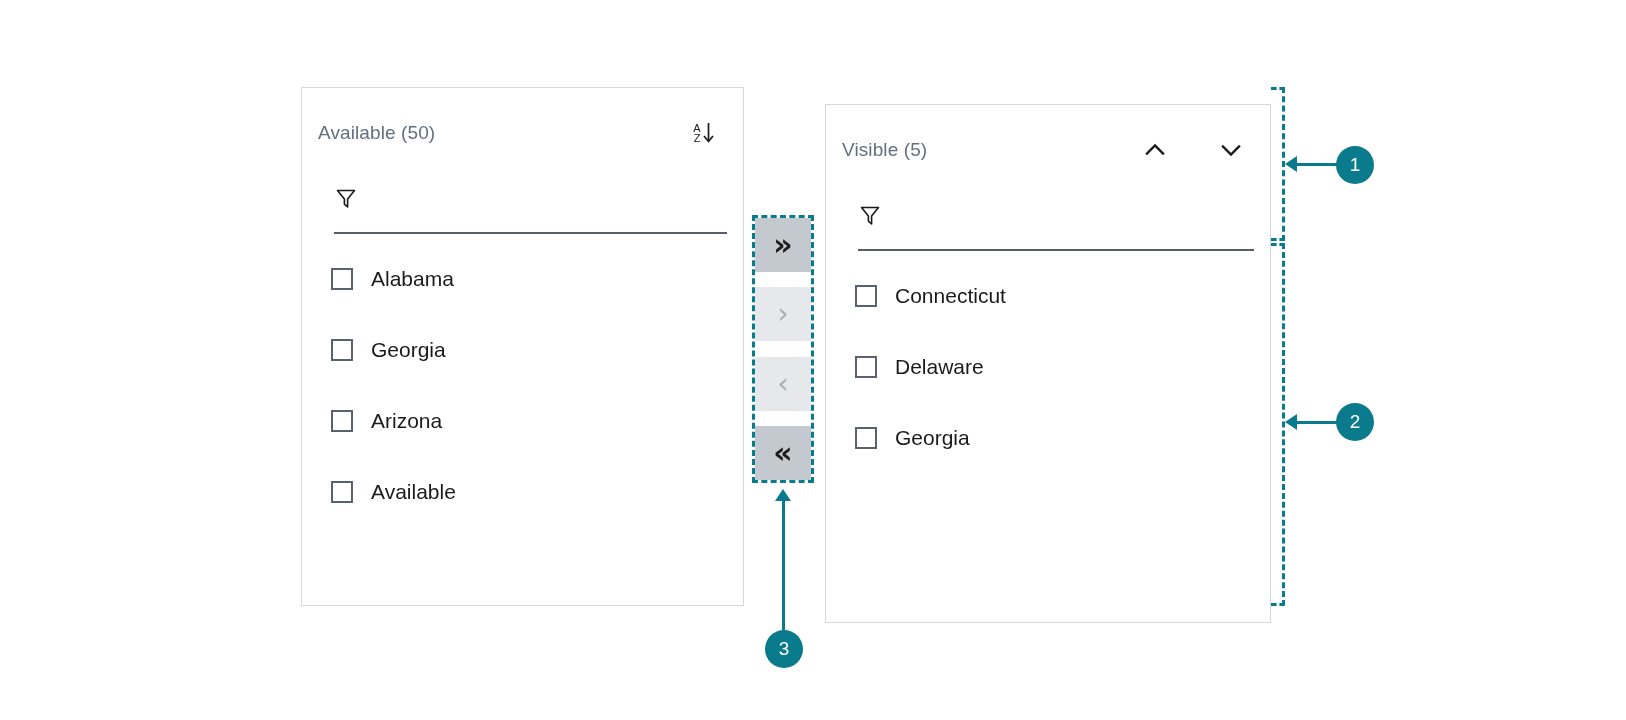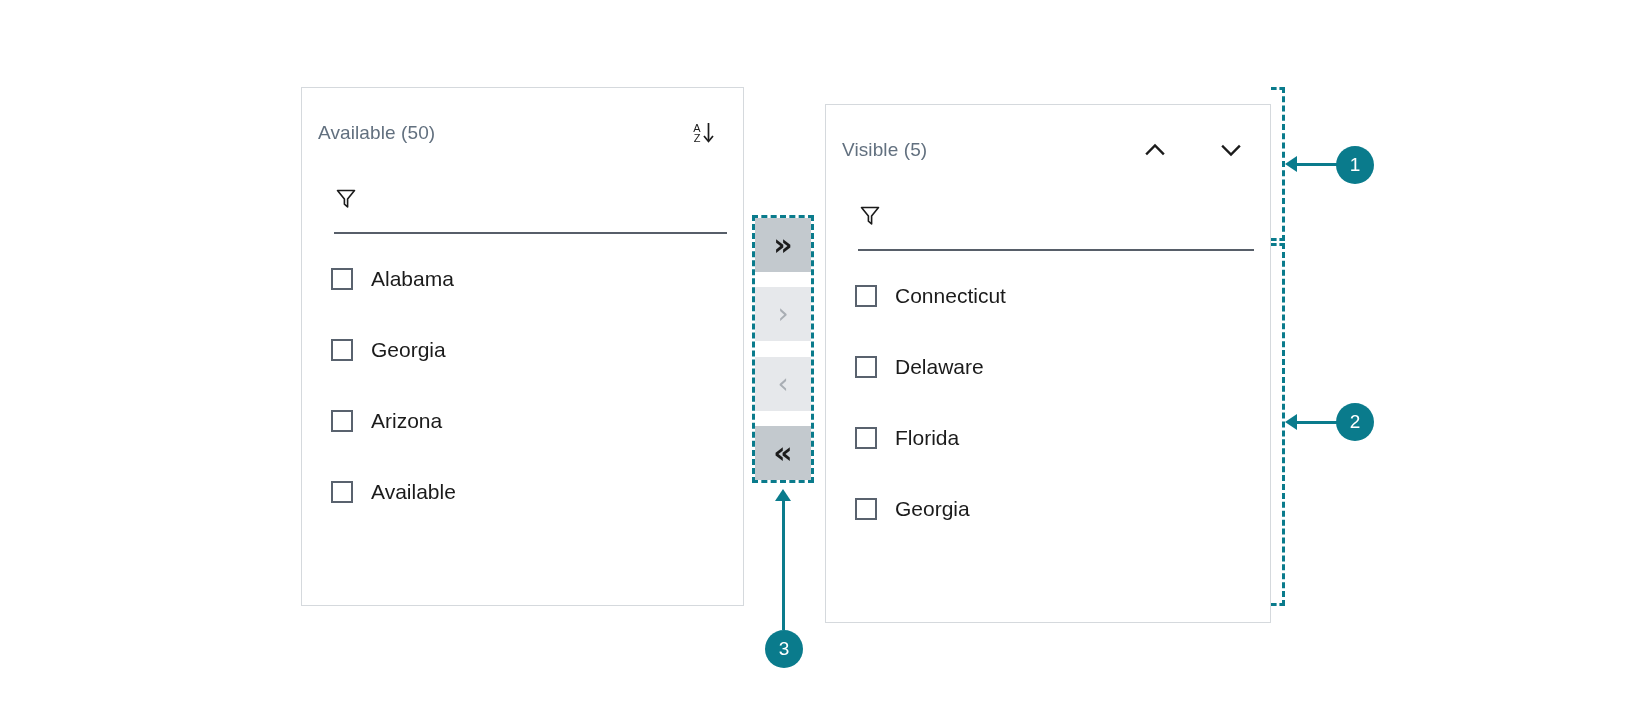--- a/index.html
+++ b/index.html
@@ -316,24 +316,20 @@
       <div class="list-item">
         <span class="cb"></span>
         <span class="item-label">Connecticut</span>
       </div>
       <div class="list-item">
         <span class="cb"></span>
         <span class="item-label">Delaware</span>
       </div>
       <div class="list-item">
         <span class="cb"></span>
-        <span class="item-label">Florida</span>
-      </div>
-      <div class="list-item">
-        <span class="cb"></span>
         <span class="item-label">Georgia</span>
       </div>
     </div>
   </div>
 
   <div class="anno-dash" style="left:1271px; top:87px; width:14px; height:154px;
               border-top:3px dashed #0a7b8c; border-right:3px dashed #0a7b8c; border-bottom:3px dashed #0a7b8c;"></div>
 
   <div class="anno-dash" style="left:1271px; top:243px; width:14px; height:363px;
               border-top:3px dashed #0a7b8c; border-right:3px dashed #0a7b8c; border-bottom:3px dashed #0a7b8c;"></div>

